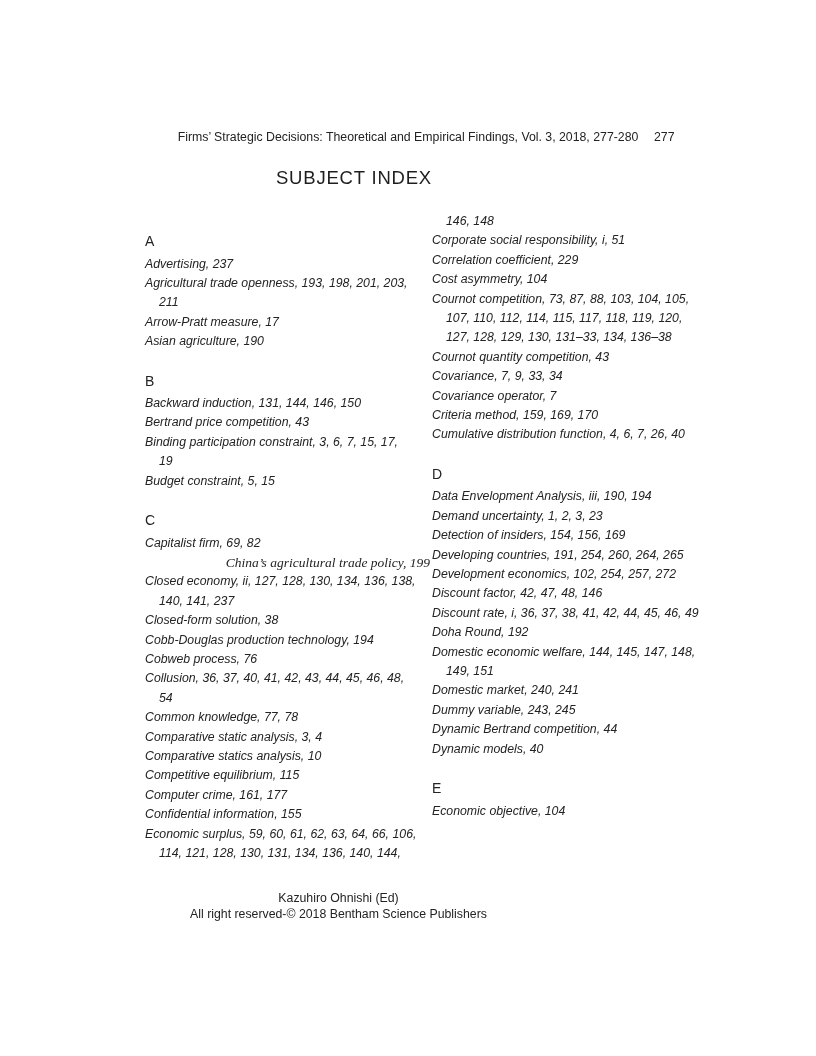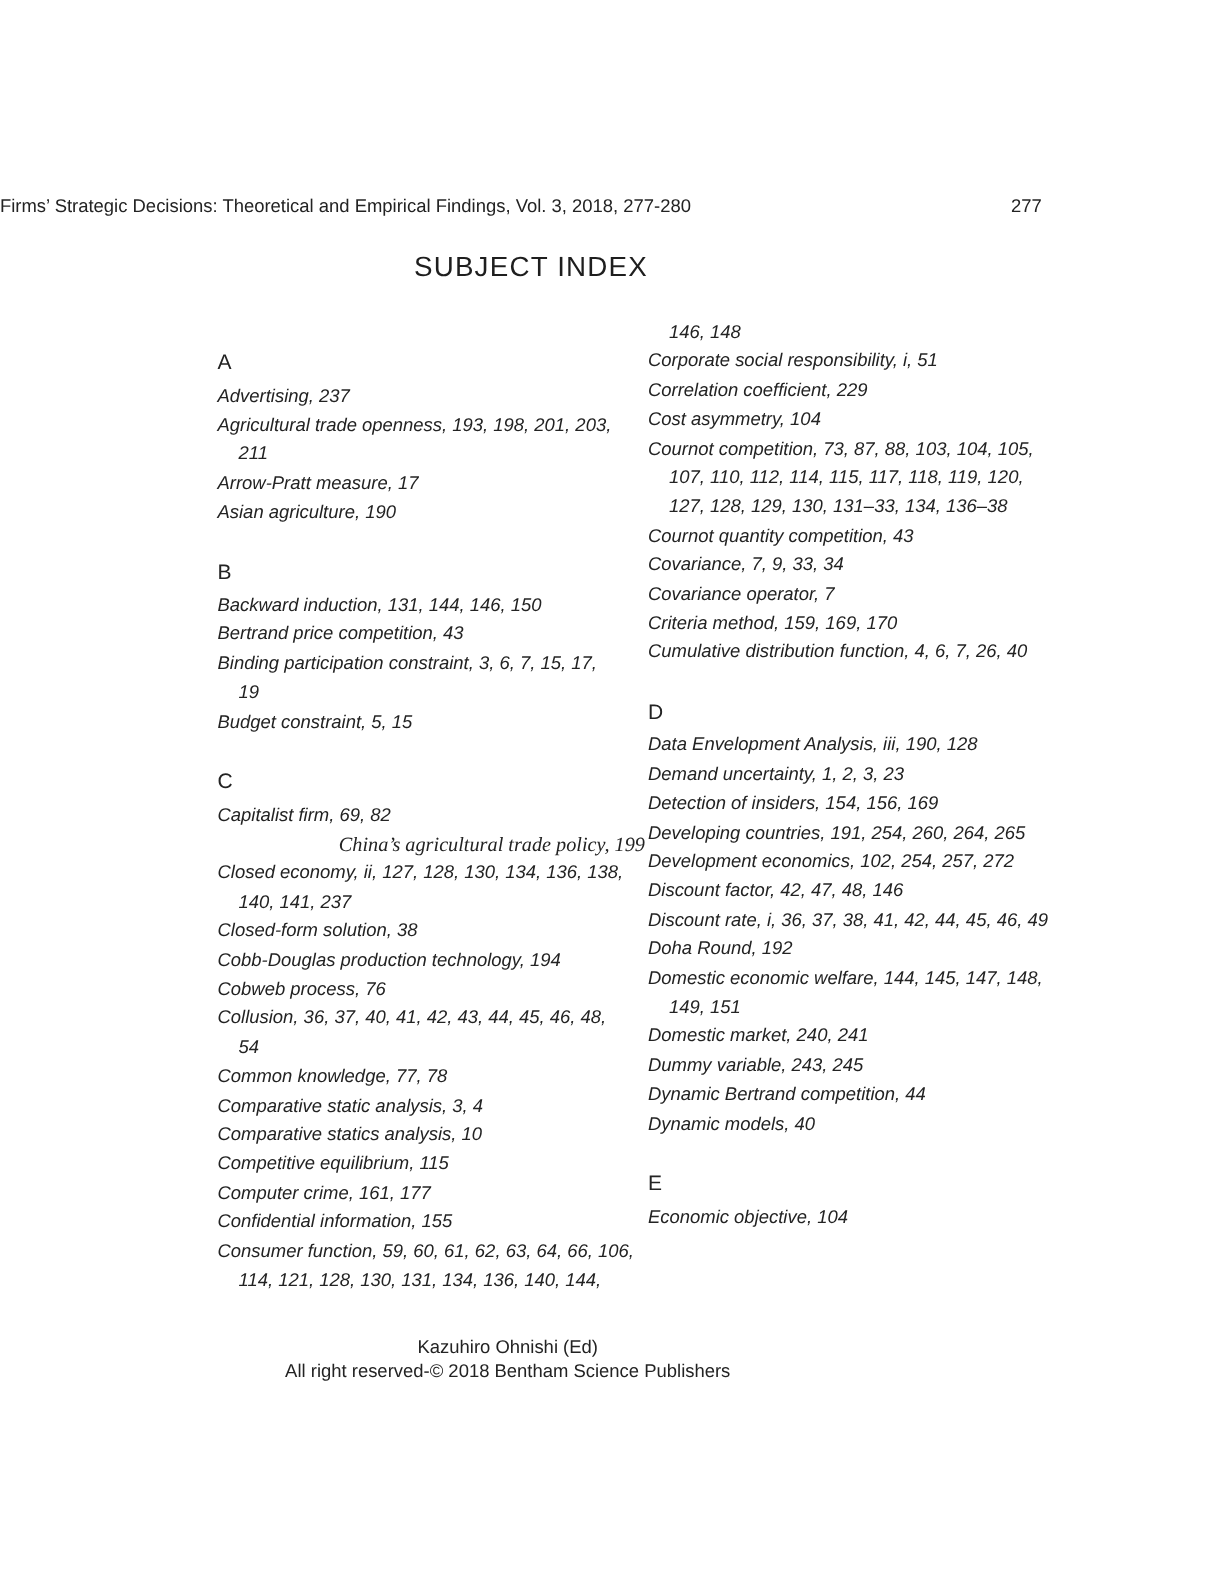--- a/index.html
+++ b/index.html
@@ -14,30 +14,29 @@
     background: #ffffff;
     font-family: "Liberation Sans", sans-serif;
     color: #232323;
     overflow: hidden;
   }
   .running-header {
     position: absolute;
     top: 129px;
     left: 0;
     width: 816px;
-    text-align: left;
+    text-align: center;
     font-size: 12.3px;
     line-height: 16px;
     color: #232323;
   }
   .running-header .page-number {
     position: absolute;
     left: 654px;
     top: 0;
-    margin-left: 20px;
   }
   .page-title {
     position: absolute;
     top: 166px;
     left: 0;
     width: 708px;
     margin: 0;
     text-align: center;
     font-size: 18.5px;
     font-weight: normal;
@@ -160,21 +159,21 @@
       <div class="index-entry">
         <div class="entry-line">Competitive equilibrium, 115</div>
       </div>
       <div class="index-entry">
         <div class="entry-line">Computer crime, 161, 177</div>
       </div>
       <div class="index-entry">
         <div class="entry-line">Confidential information, 155</div>
       </div>
       <div class="index-entry">
-        <div class="entry-line">Consumer function, 59, 60, 61, 62, 63, 64, 66, 106,</div>
+        <div class="entry-line">Economic surplus, 59, 60, 61, 62, 63, 64, 66, 106,</div>
         <div class="entry-line indent">114, 121, 128, 130, 131, 134, 136, 140, 144,</div>
       </div>
     </div>
 
   <div class="column column-right" id="col-right">
       <div class="index-entry">
         <div class="entry-line indent">146, 148</div>
       </div>
       <div class="index-entry">
         <div class="entry-line">Corporate social responsibility, i, 51</div>
@@ -200,21 +199,21 @@
         <div class="entry-line">Covariance operator, 7</div>
       </div>
       <div class="index-entry">
         <div class="entry-line">Criteria method, 159, 169, 170</div>
       </div>
       <div class="index-entry">
         <div class="entry-line">Cumulative distribution function, 4, 6, 7, 26, 40</div>
       </div>
       <div class="section-heading">D</div>
       <div class="index-entry">
-        <div class="entry-line">Data Envelopment Analysis, iii, 190, 128</div>
+        <div class="entry-line">Data Envelopment Analysis, iii, 190, 194</div>
       </div>
       <div class="index-entry">
         <div class="entry-line">Demand uncertainty, 1, 2, 3, 23</div>
       </div>
       <div class="index-entry">
         <div class="entry-line">Detection of insiders, 154, 156, 169</div>
       </div>
       <div class="index-entry">
         <div class="entry-line">Developing countries, 191, 254, 260, 264, 265</div>
       </div>

